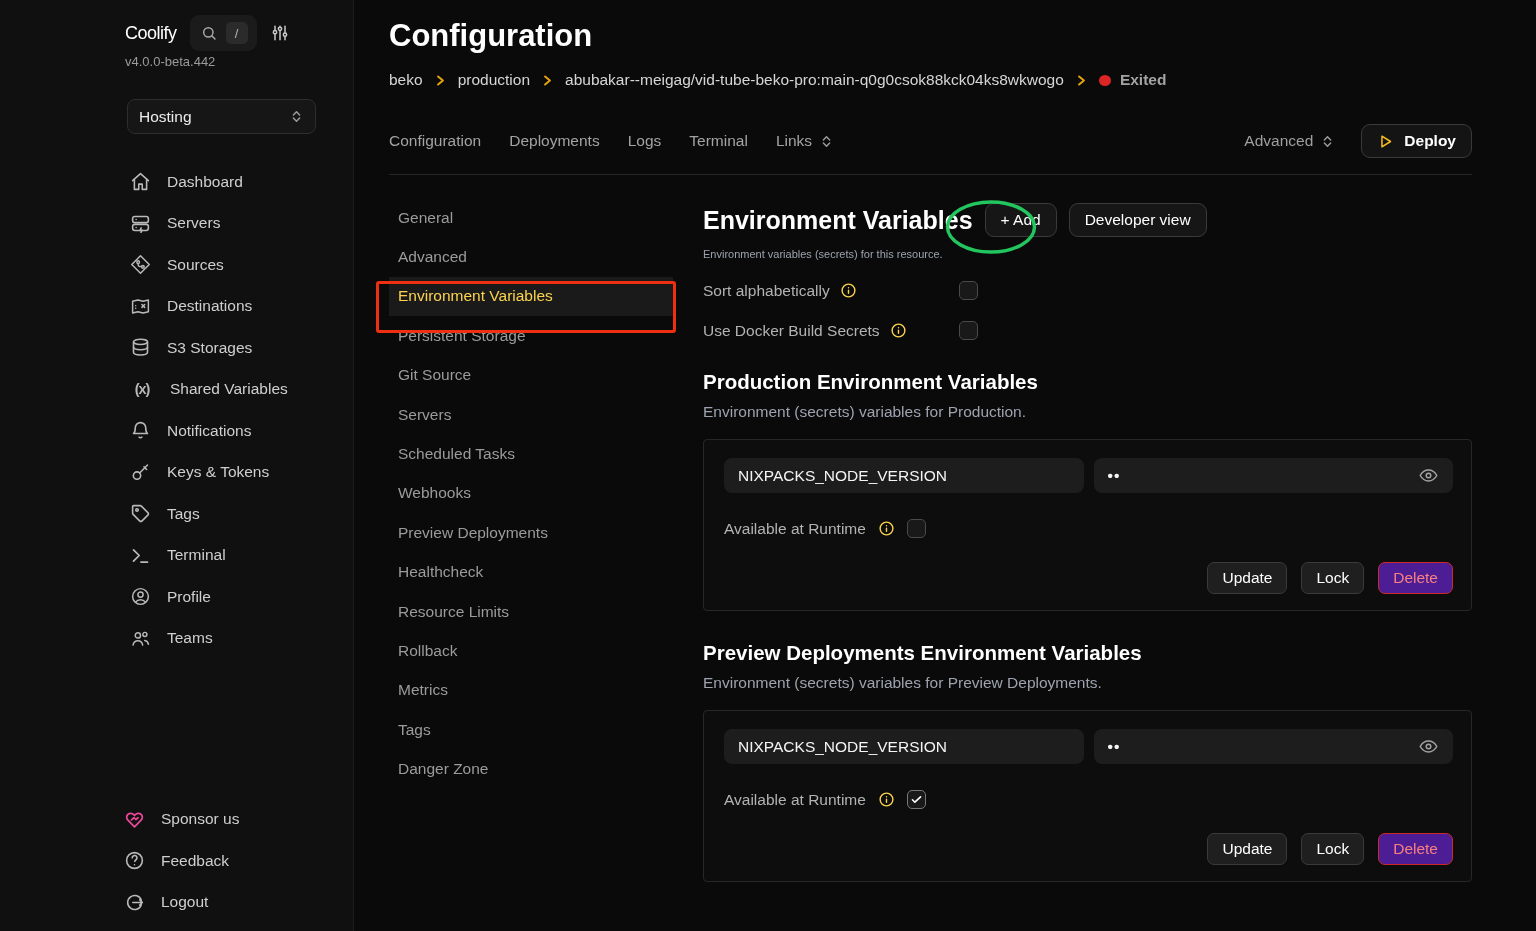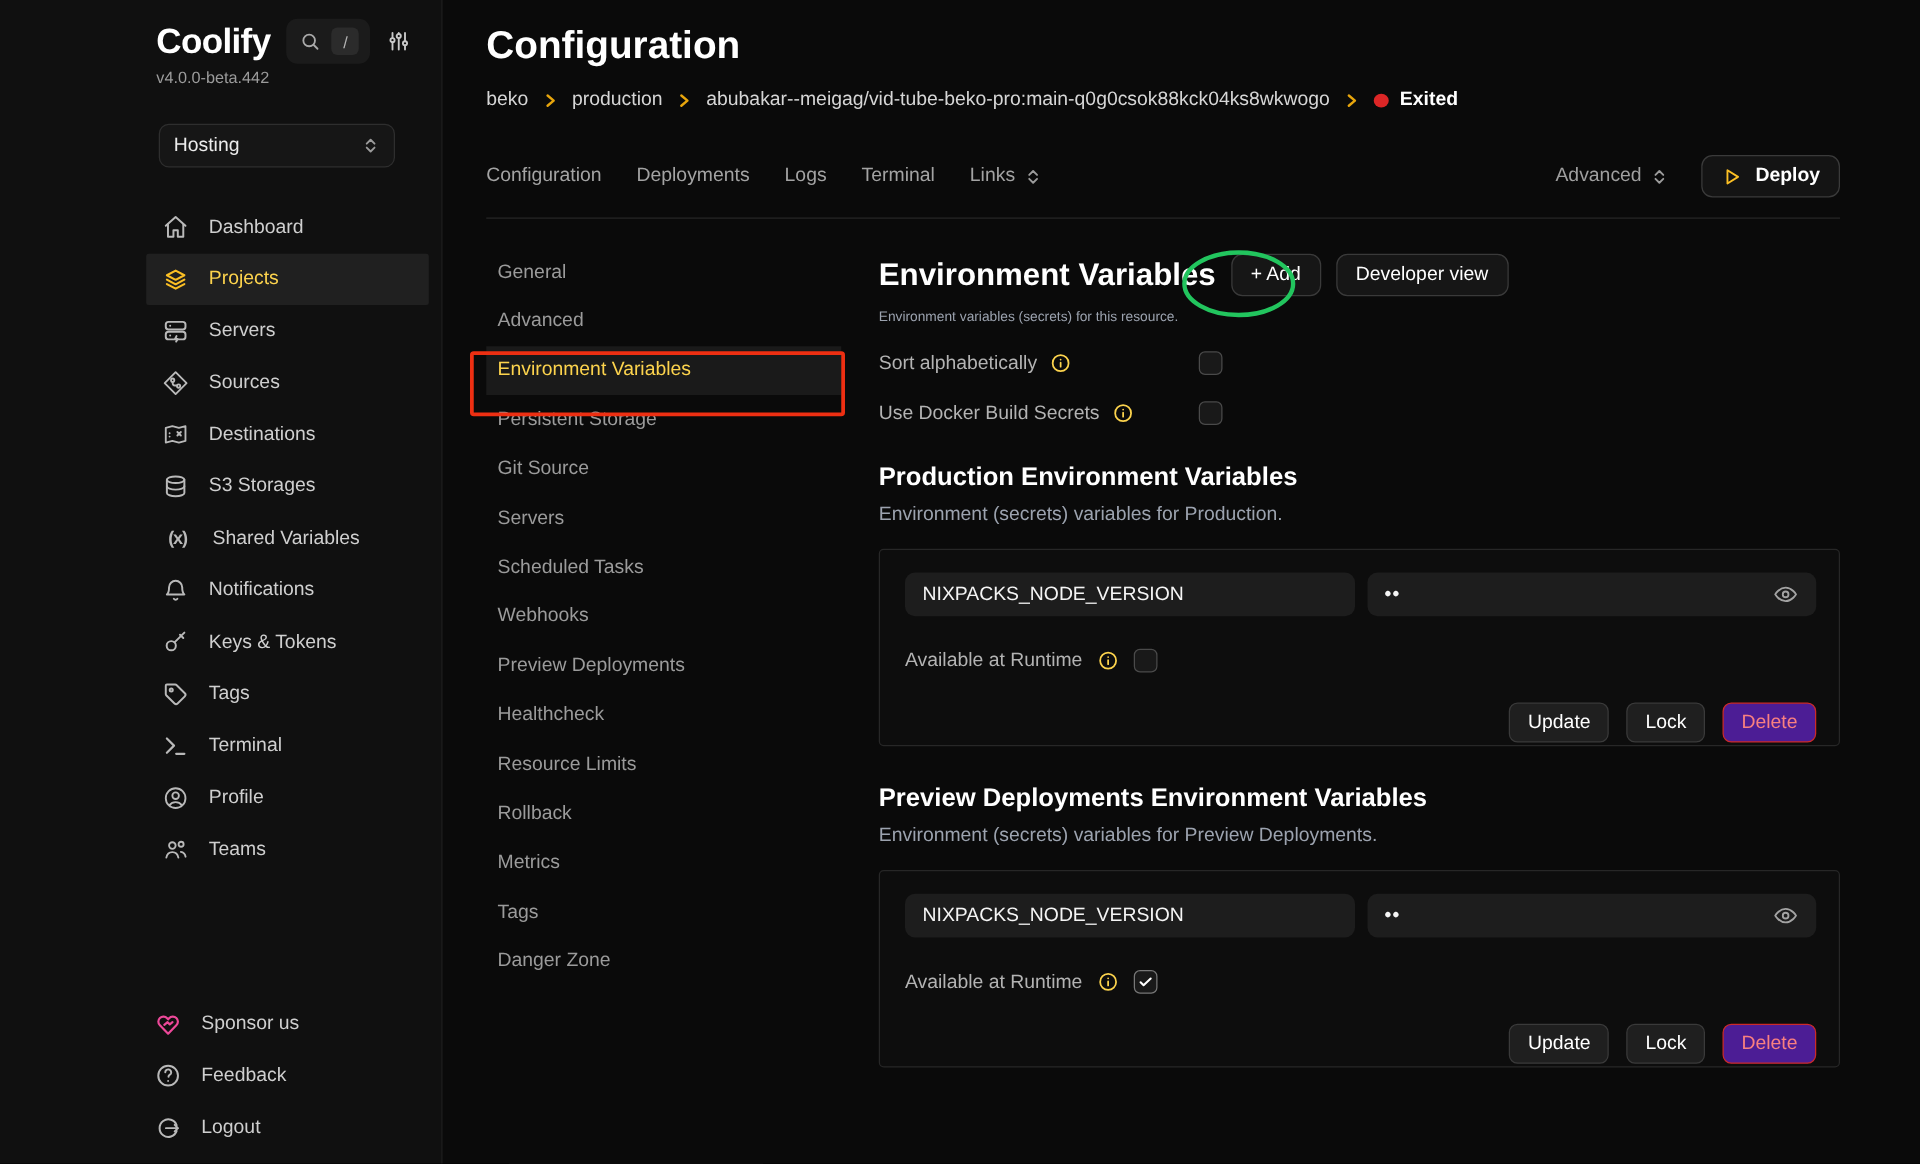--- a/index.html
+++ b/index.html
@@ -6,21 +6,21 @@
   .screen{position:relative;width:1536px;height:931px;background:#0a0a0a;overflow:hidden;
           font-family:"Liberation Sans",sans-serif;color:#fff;}
   svg{display:block;}
   .icon{display:flex;align-items:center;justify-content:center;width:21px;height:21px;flex:none;}
   .icon svg{width:100%;height:100%;}
 
   
   .sidebar{position:absolute;left:0;top:0;bottom:0;width:353px;background:#101010;border-right:1px solid #1d1d1d;}
   .sidebar-head{padding:15px 18px 0 125px;}
   .logo-row{display:flex;align-items:center;gap:13px;}
-  .logo{font-size:28px;font-weight:700;letter-spacing:-0.5px;}
+  .logo{font-size:18px;font-weight:400;letter-spacing:-0.5px;}
   .search-btn{display:flex;align-items:center;gap:9px;background:#1b1b1b;border:none;border-radius:9px;
               height:36px;padding:0 9px 0 11px;color:#a9a9a9;cursor:pointer;}
   .search-btn .kbd{background:#2b2b2b;border-radius:5px;min-width:22px;height:22px;display:flex;align-items:center;
                    justify-content:center;font-size:13px;color:#b5b5b5;font-family:"Liberation Sans",sans-serif;}
   .sliders{color:#c9c9c9;width:20px;height:20px;cursor:pointer;}
   .version{margin-top:3px;font-size:13px;color:#9b9b9b;}
   .team-select{margin:30px 19px 0 2px;height:33px;background:#161616;border:1px solid #2e2e2e;border-radius:8px;
                display:flex;align-items:center;justify-content:space-between;padding:0 11px;font-size:15.5px;
                color:#ececec;cursor:pointer;}
   .updown{width:15px;height:15px;color:#9b9b9b;}
@@ -35,21 +35,21 @@
   .side-footer .nav-item{color:#cfcfcf;}
   .icon.pink{color:#ec4899;}
 
   
   .main{position:absolute;left:354px;right:0;top:0;bottom:0;padding:14px 64px 0 35px;}
   h1{margin:4px 0 0 0;font-size:31px;font-weight:700;}
   .breadcrumb{margin-top:17px;display:flex;align-items:center;gap:11px;font-size:15.5px;color:#d6d6d6;}
   .crumb-sep{width:13px;height:13px;color:#e7a50c;flex:none;}
   .status{display:flex;align-items:center;gap:9px;}
   .status-dot{width:12px;height:11px;border-radius:50%;background:#dc2626;}
-  .status-label{color:#ffffff;font-weight:700;}
+  .status-label{color:#a3a3a3;font-weight:700;}
 
   .tabbar{margin-top:35px;display:flex;align-items:center;gap:28px;font-size:15.5px;color:#a3a3a3;}
   .tab{cursor:pointer;display:flex;align-items:center;gap:7px;}
   .tabbar-right{margin-left:auto;display:flex;align-items:center;gap:26px;}
   .advanced{display:flex;align-items:center;gap:7px;color:#9f9f9f;cursor:pointer;}
   .deploy-btn{display:flex;align-items:center;gap:10px;background:#141414;border:1px solid #3a3a3a;border-radius:9px;
               height:34px;padding:0 15px;color:#fff;font-weight:700;font-size:15.5px;cursor:pointer;}
   .play{width:17px;height:17px;color:#fbbf24;}
   .divider{margin-top:16px;border-top:1px solid #262626;}
 
@@ -72,21 +72,21 @@
   .info-icon svg{width:100%;height:100%;}
   .toggle-row .checkbox{position:absolute;left:256px;}
   .checkbox{width:17px;height:17px;border-radius:5px;border:1px solid #4a4a4a;background:#191919;display:flex;
             align-items:center;justify-content:center;cursor:pointer;flex:none;}
   .checkbox svg{width:13px;height:13px;color:#fff;display:none;}
   .checkbox.checked{border-color:#777;}
   .checkbox.checked svg{display:block;}
 
   h3{margin:30px 0 0 0;font-size:20.5px;font-weight:700;}
   .section-sub{margin-top:9px;color:#9ca3af;font-size:15.5px;}
-  .card{margin-top:18px;border:1px solid #272727;border-radius:4px;background:#0d0d0d;padding:18px 18px 2px 20px;}
+  .card{margin-top:18px;border:1px solid #272727;border-radius:4px;background:#0d0d0d;padding:18px 18px 16px 20px;}
   .inputs-row{display:flex;gap:10px;}
   .input{flex:1;height:35px;background:#1d1d1d;border-radius:8px;display:flex;align-items:center;
          padding:0 14px;font-size:15.5px;color:#f5f5f5;cursor:text;}
   .input.value{justify-content:space-between;}
   .dots{letter-spacing:1px;font-weight:700;}
   .eye{width:21px;height:21px;color:#a3a3a3;cursor:pointer;}
   .runtime-row{margin-top:26px;display:flex;align-items:center;gap:12px;color:#b3b3b3;font-size:15.5px;}
   .runtime-row .info-icon{margin-left:0;}
   .card-buttons{margin-top:24px;display:flex;justify-content:flex-end;gap:14px;}
   .btn.small{height:32px;padding:0 14px;border-radius:7px;background:#1f1f1f;}
@@ -137,30 +137,20 @@
 
     <nav class="side-nav">
       <div class="nav-item">
         <span class="icon">
             <svg viewBox="0 0 24 24" fill="none" stroke="currentColor" stroke-width="1.8" stroke-linecap="round" stroke-linejoin="round">
               <path d="M3 11l9-8 9 8"></path>
               <path d="M5 9.5V21h5v-6h4v6h5V9.5"></path>
             </svg>
           </span>
         <span>Dashboard</span>
-      </div>
-      <div class="nav-item active">
-        <span class="icon">
-            <svg viewBox="0 0 24 24" fill="none" stroke="currentColor" stroke-width="1.9" stroke-linecap="round" stroke-linejoin="round">
-              <path d="M12 4l8 4.2-8 4.2-8-4.2z"></path>
-              <path d="M4 12.3l8 4.2 8-4.2"></path>
-              <path d="M4 16.3l8 4.2 8-4.2"></path>
-            </svg>
-          </span>
-        <span>Projects</span>
       </div>
       <div class="nav-item">
         <span class="icon">
             <svg viewBox="0 0 24 24" fill="none" stroke="currentColor" stroke-width="1.8" stroke-linecap="round" stroke-linejoin="round">
               <rect x="3" y="4" width="18" height="7" rx="2.5"></rect>
               <rect x="3" y="13" width="18" height="7" rx="2.5"></rect>
               <path d="M7 7.5h.01M7 16.5h.01M12.5 22l1.3-2.3h-2.3L12.8 17"></path>
             </svg>
           </span>
         <span>Servers</span>

